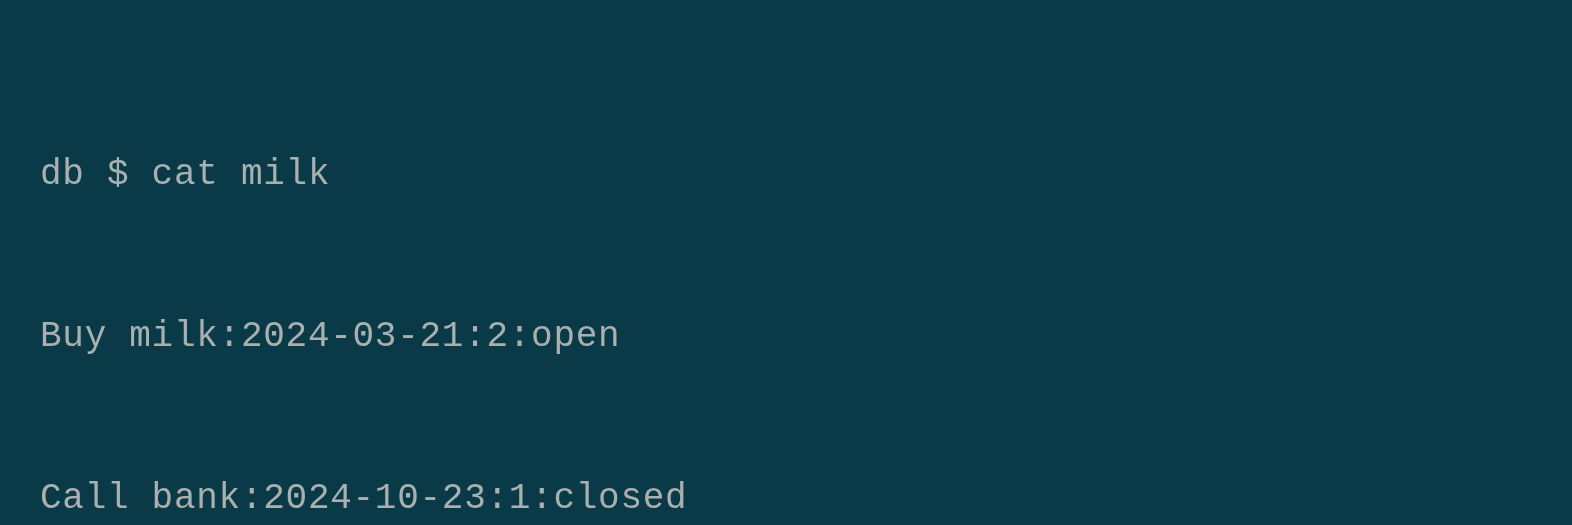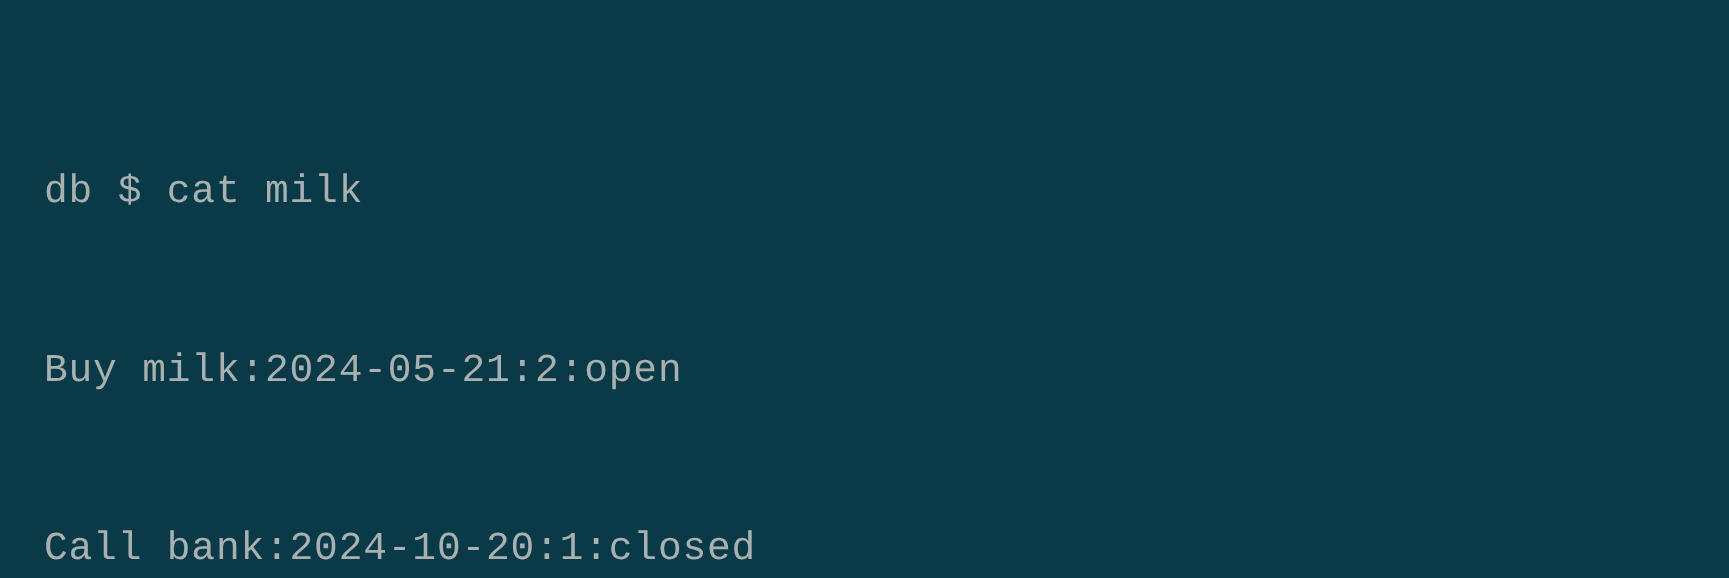--- a/index.html
+++ b/index.html
@@ -24,18 +24,18 @@
     }
     .line {
       display: block;
     }
   </style>
 </head>
 <body>
 
 <div class="terminal">
   <span class="line">db $ cat milk</span>
-  <span class="line">Buy milk:2024-05-21:2:open</span>
-  <span class="line">Call bank:2024-10-20:1:closed</span>
+  <span class="line">Buy milk:2024-03-21:2:open</span>
+  <span class="line">Call bank:2024-10-23:1:closed</span>
   
   
   
 </div>
 
 </body></html>

